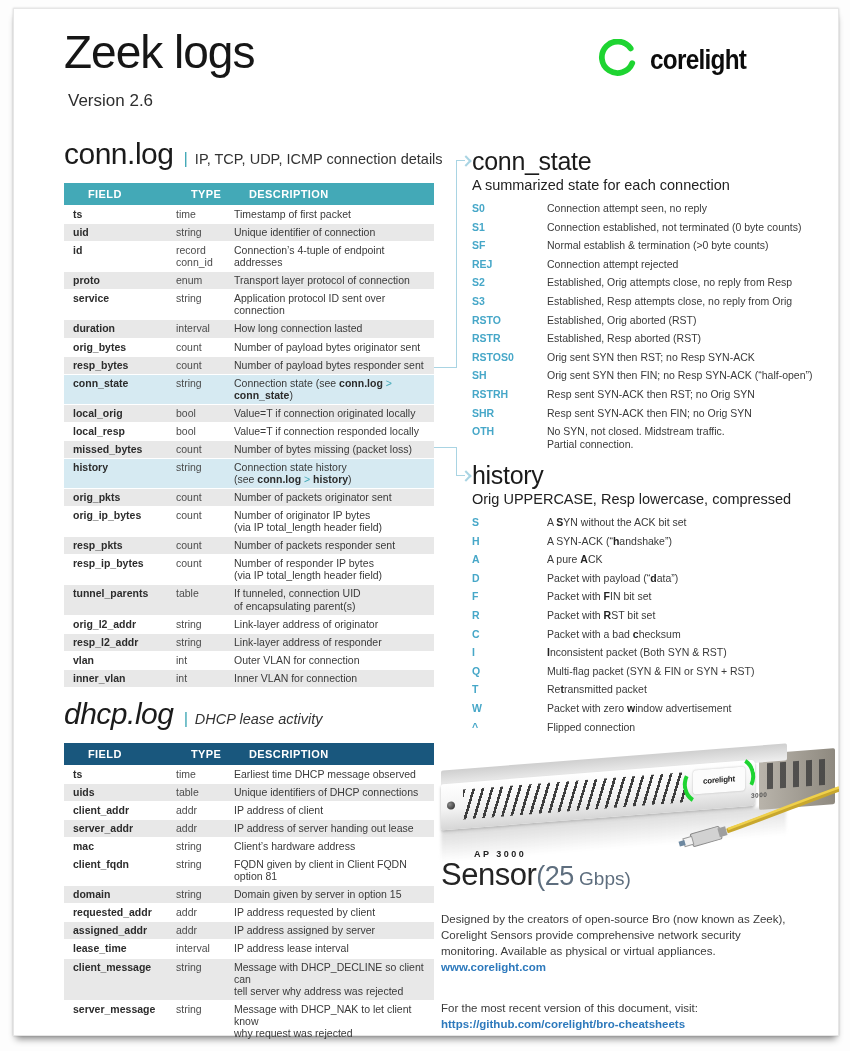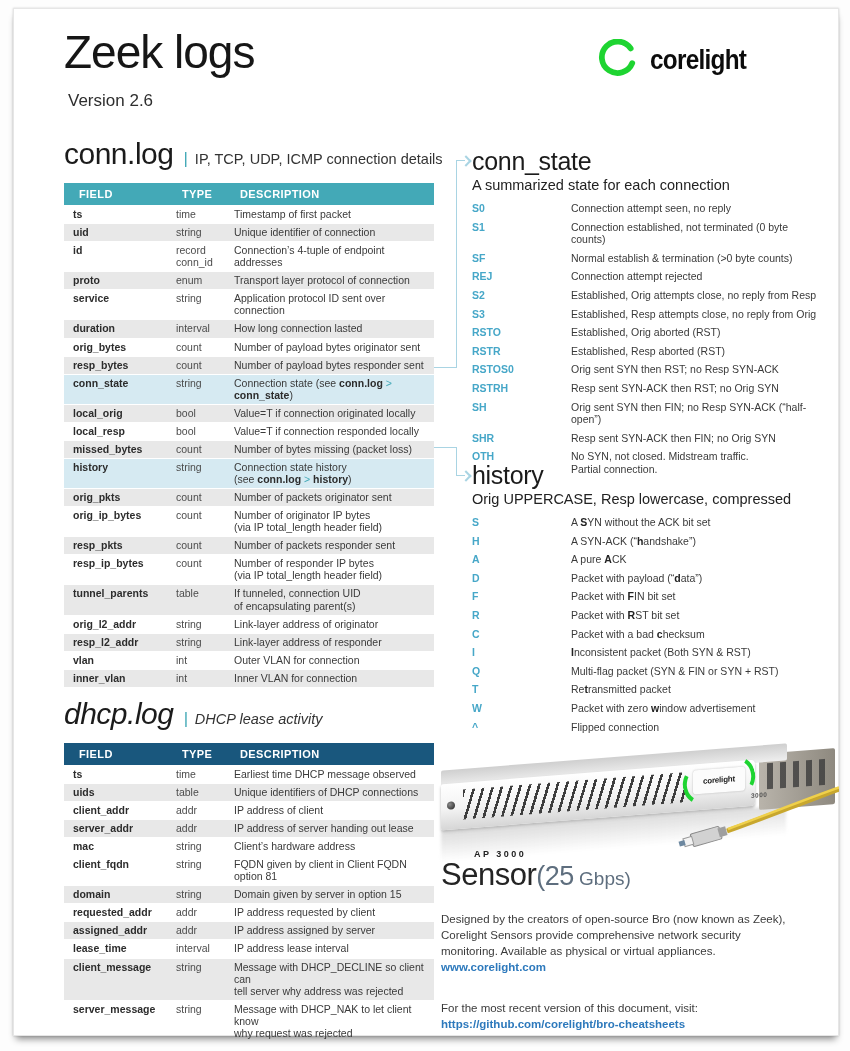--- a/index.html
+++ b/index.html
@@ -22,36 +22,36 @@
   .logo .word{font-size:27px;font-weight:700;color:#0c0c0c;letter-spacing:-.8px;transform:scaleX(.9);transform-origin:left center;}
   
   .sec-head{line-height:34px;margin-bottom:7px;white-space:nowrap;}
   .sec-head .big{font-size:30px;color:#1b1b1b;letter-spacing:-.5px;}
   .sec-head .sep{font-size:17px;color:var(--teal);margin:0 7px 0 10px;font-weight:400;}
   .sec-head .subt{font-size:14.5px;color:#333;}
   
   .left-col{position:absolute;left:50px;top:128px;width:370px;}
   table{border-collapse:collapse;width:100%;table-layout:fixed;}
   col.c1{width:103px}col.c2{width:58px}
-  thead th{background:var(--teal);color:#fff;font-size:11px;text-align:left;padding:5px 15px;font-weight:700;letter-spacing:.4px;}
+  thead th{background:var(--teal);color:#fff;font-size:11px;text-align:left;padding:5px 24px;font-weight:700;letter-spacing:.4px;}
   .dhcp thead th{background:var(--navy);}
   td{font-size:10.5px;line-height:1.15;padding:2px 9px 3px;vertical-align:top;border-top:1.5px solid #fff;}
   tr.g{background:var(--rowgray);}
   tr.hl{background:var(--rowblue);}
   td.f{font-weight:700;color:#2c2c2c;}
   td.t{color:#4c4c4c;white-space:pre-line;}
   td.d{color:#3a3a3a;white-space:pre-line;}
   td.d .b{font-weight:700;color:#2c2c2c;}
   td.d .c{color:var(--teal);font-weight:400;}
   .dhcp-head{margin-top:10px;font-style:italic;}
   
   .rc-sec{position:absolute;left:458px;width:345px;}
   .rc-title{font-size:25px;color:#1b1b1b;line-height:28px;letter-spacing:-.3px;}
   .rc-sub{font-size:14.5px;color:#222;margin:2px 0 9px;}
-  .entry{display:flex;margin-bottom:6px;gap:24px;}
+  .entry{display:flex;margin-bottom:6px;}
   .entry .code{flex:none;width:75px;font-size:10.5px;font-weight:700;color:var(--codeblue);line-height:1.2;}
   .entry .edesc{font-size:10.5px;color:#3a3a3a;line-height:1.2;white-space:pre-line;}
   .entry .edesc .b{font-weight:700;color:#222;}
   
   .conn1{position:absolute;left:420px;top:151px;width:22px;height:207px;
     border-right:1.5px solid var(--connector);border-bottom:1.5px solid var(--connector);}
   .conn1-top{position:absolute;left:442px;top:151px;width:9px;height:0;border-top:1.5px solid var(--connector);}
   .conn2{position:absolute;left:420px;top:438px;width:22px;height:28px;
     border-right:1.5px solid var(--connector);border-top:1.5px solid var(--connector);}
   .conn2-bot{position:absolute;left:442px;top:466px;width:9px;height:0;border-top:1.5px solid var(--connector);}
@@ -373,26 +373,26 @@
         </div>
         <div class="entry">
           <span class="code">RSTR</span>
           <span class="edesc"><span>Established, Resp aborted (RST)</span></span>
         </div>
         <div class="entry">
           <span class="code">RSTOS0</span>
           <span class="edesc"><span>Orig sent SYN then RST; no Resp SYN-ACK</span></span>
         </div>
         <div class="entry">
+          <span class="code">SH</span>
+          <span class="edesc"><span>Orig sent SYN then FIN; no Resp SYN-ACK (“half-open”)</span></span>
+        </div>
+        <div class="entry">
           <span class="code">RSTRH</span>
           <span class="edesc"><span>Resp sent SYN-ACK then RST; no Orig SYN</span></span>
-        </div>
-        <div class="entry">
-          <span class="code">SH</span>
-          <span class="edesc"><span>Orig sent SYN then FIN; no Resp SYN-ACK (“half-open”)</span></span>
         </div>
         <div class="entry">
           <span class="code">SHR</span>
           <span class="edesc"><span>Resp sent SYN-ACK then FIN; no Orig SYN</span></span>
         </div>
         <div class="entry">
           <span class="code">OTH</span>
           <span class="edesc"><span>No SYN, not closed. Midstream traffic.
 Partial connection.</span></span>
         </div>

